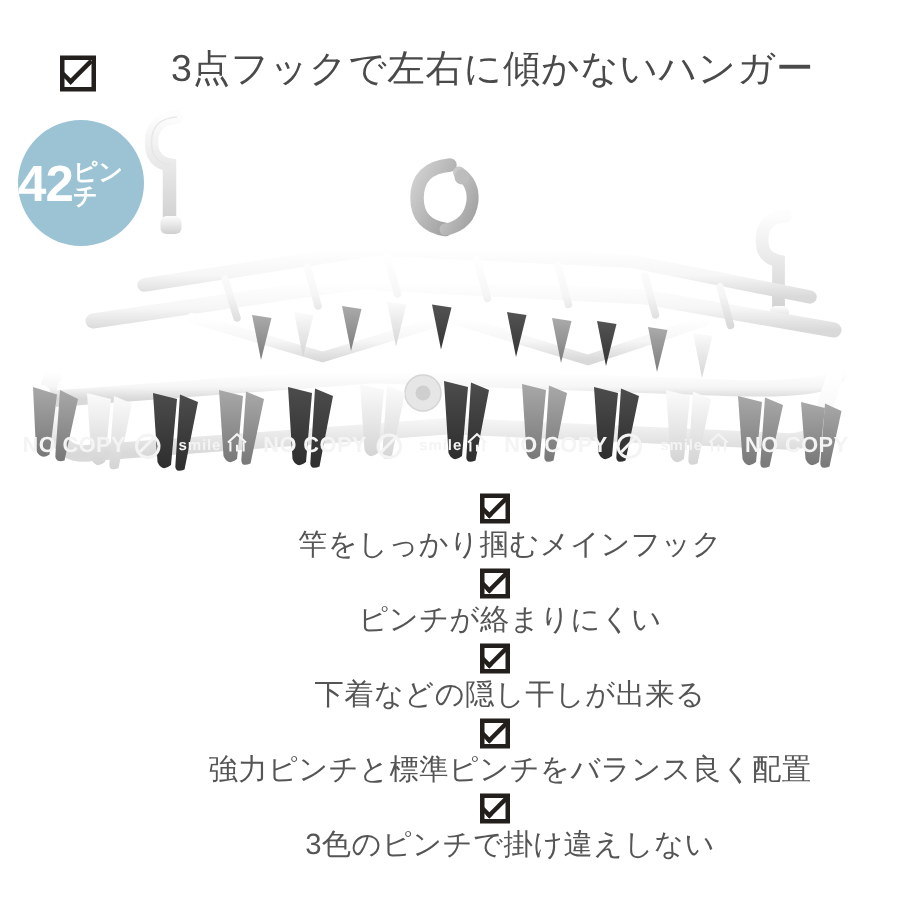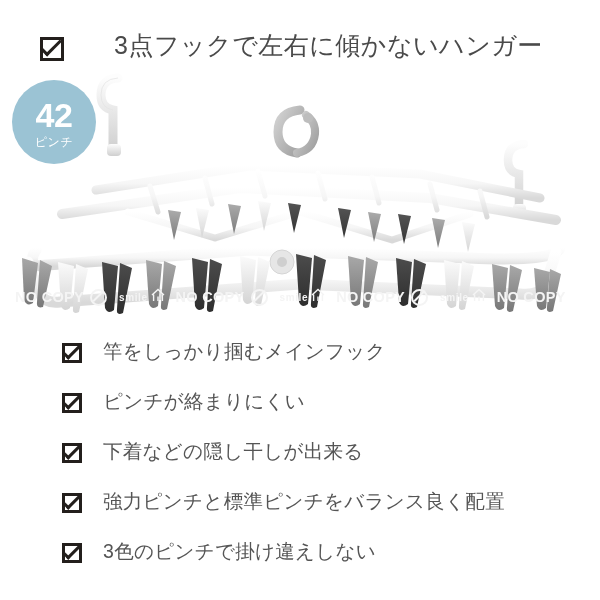--- a/index.html
+++ b/index.html
@@ -78,37 +78,37 @@
   
   .badge {
     position: absolute;
     left: 12px;
     top: 18px;
     width: 84px;
     height: 84px;
     border-radius: 50%;
     background: #9bc3d4;
     display: flex;
-    flex-direction: column;
+    flex-direction: row;
     align-items: center;
     justify-content: center;
     z-index: 30;
   }
   .badge-num {
     color: #ffffff;
     font-size: 34px;
     font-weight: bold;
     line-height: 1;
     letter-spacing: -0.5px;
     margin-top: 2px;
   }
   .badge-unit {
     color: #ffffff;
-    font-size: 12px;
-    font-weight: normal;
+    font-size: 16px;
+    font-weight: bold;
     line-height: 1;
     margin-top: 4px;
     letter-spacing: 0.5px;
   }
 
   
   .hanger {
     position: absolute;
     left: 0;
     top: 0;
@@ -180,20 +180,21 @@
     left: 0;
     top: 326px;
     width: 600px;
   }
   .feat-row {
     display: flex;
     align-items: center;
     height: 50px;
     padding-left: 62px;
     box-sizing: border-box;
+    flex-direction: column;
   }
   .feat-label {
     font-size: 19.5px;
     color: #555555;
     margin-left: 18px;
     white-space: nowrap;
     letter-spacing: 0.3px;
   }
 </style>
 </head>

